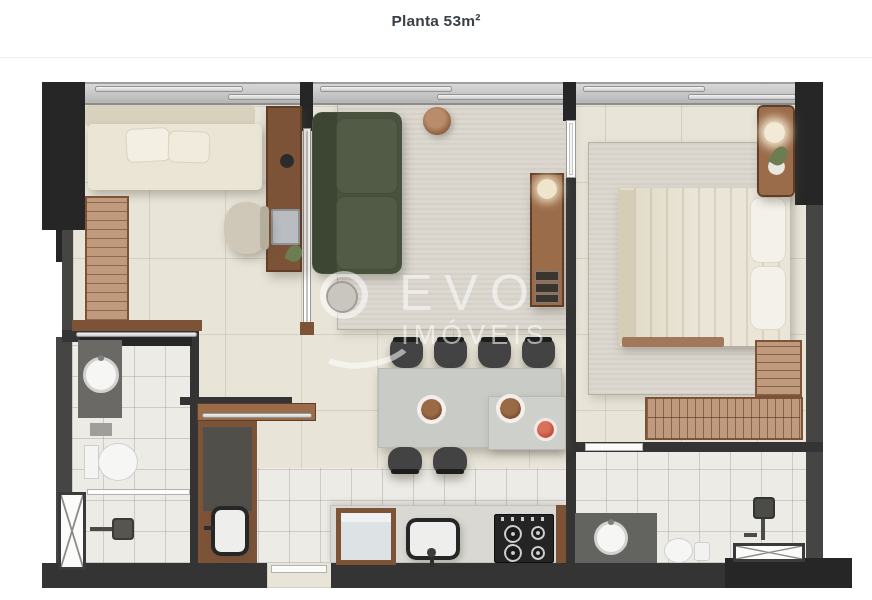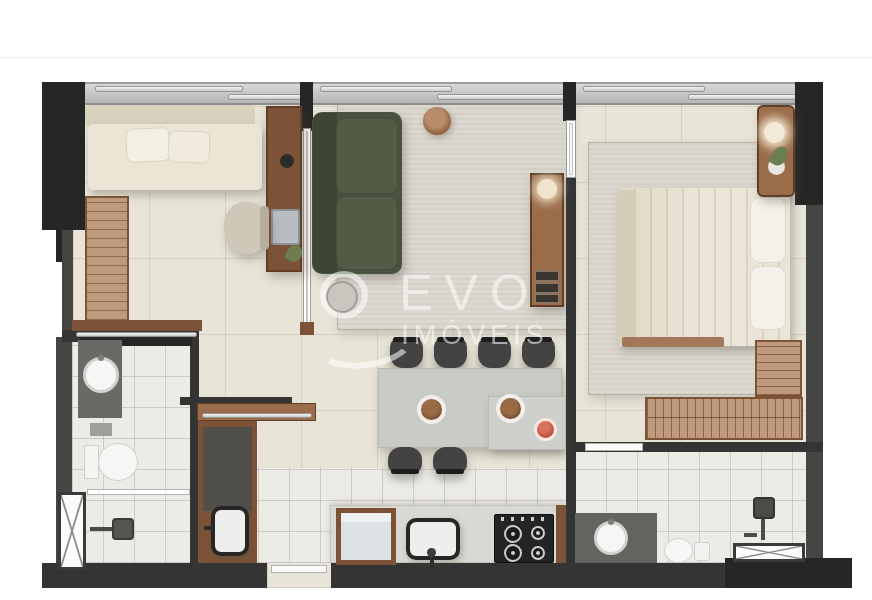--- a/index.html
+++ b/index.html
@@ -69,20 +69,21 @@
   .wm-sub { font-size:27px; font-weight:400; letter-spacing:5px; text-align:center; }
   .wm-circle { border:6px solid var(--wm); border-radius:50%; }
   .wm-arc { border:6px solid transparent; border-bottom-color:var(--wm);
             border-radius:50%; transform:rotate(-8deg); }
 </style>
 </head>
 <body>
 
 <div id="stage">
 
+  <div class="abs page-title">Planta 53m²</div>
   <div class="abs header-rule"></div>
 
   <div class="abs floor" style="left:73px;top:100px;width:734px;height:463px;"></div>
   <div class="abs tilefloor" style="left:72px;top:337px;width:126px;height:226px;"></div>
   <div class="abs tilefloor" style="left:198px;top:404px;width:60px;height:159px;"></div>
   <div class="abs tilefloor" style="left:258px;top:468px;width:308px;height:95px;"></div>
   <div class="abs tilefloor" style="left:575px;top:452px;width:231px;height:111px;"></div>
   <div class="abs rug" style="left:337px;top:98px;width:233px;height:232px;"></div>
   <div class="abs rug" style="left:588px;top:142px;width:170px;height:253px;"></div>
 

